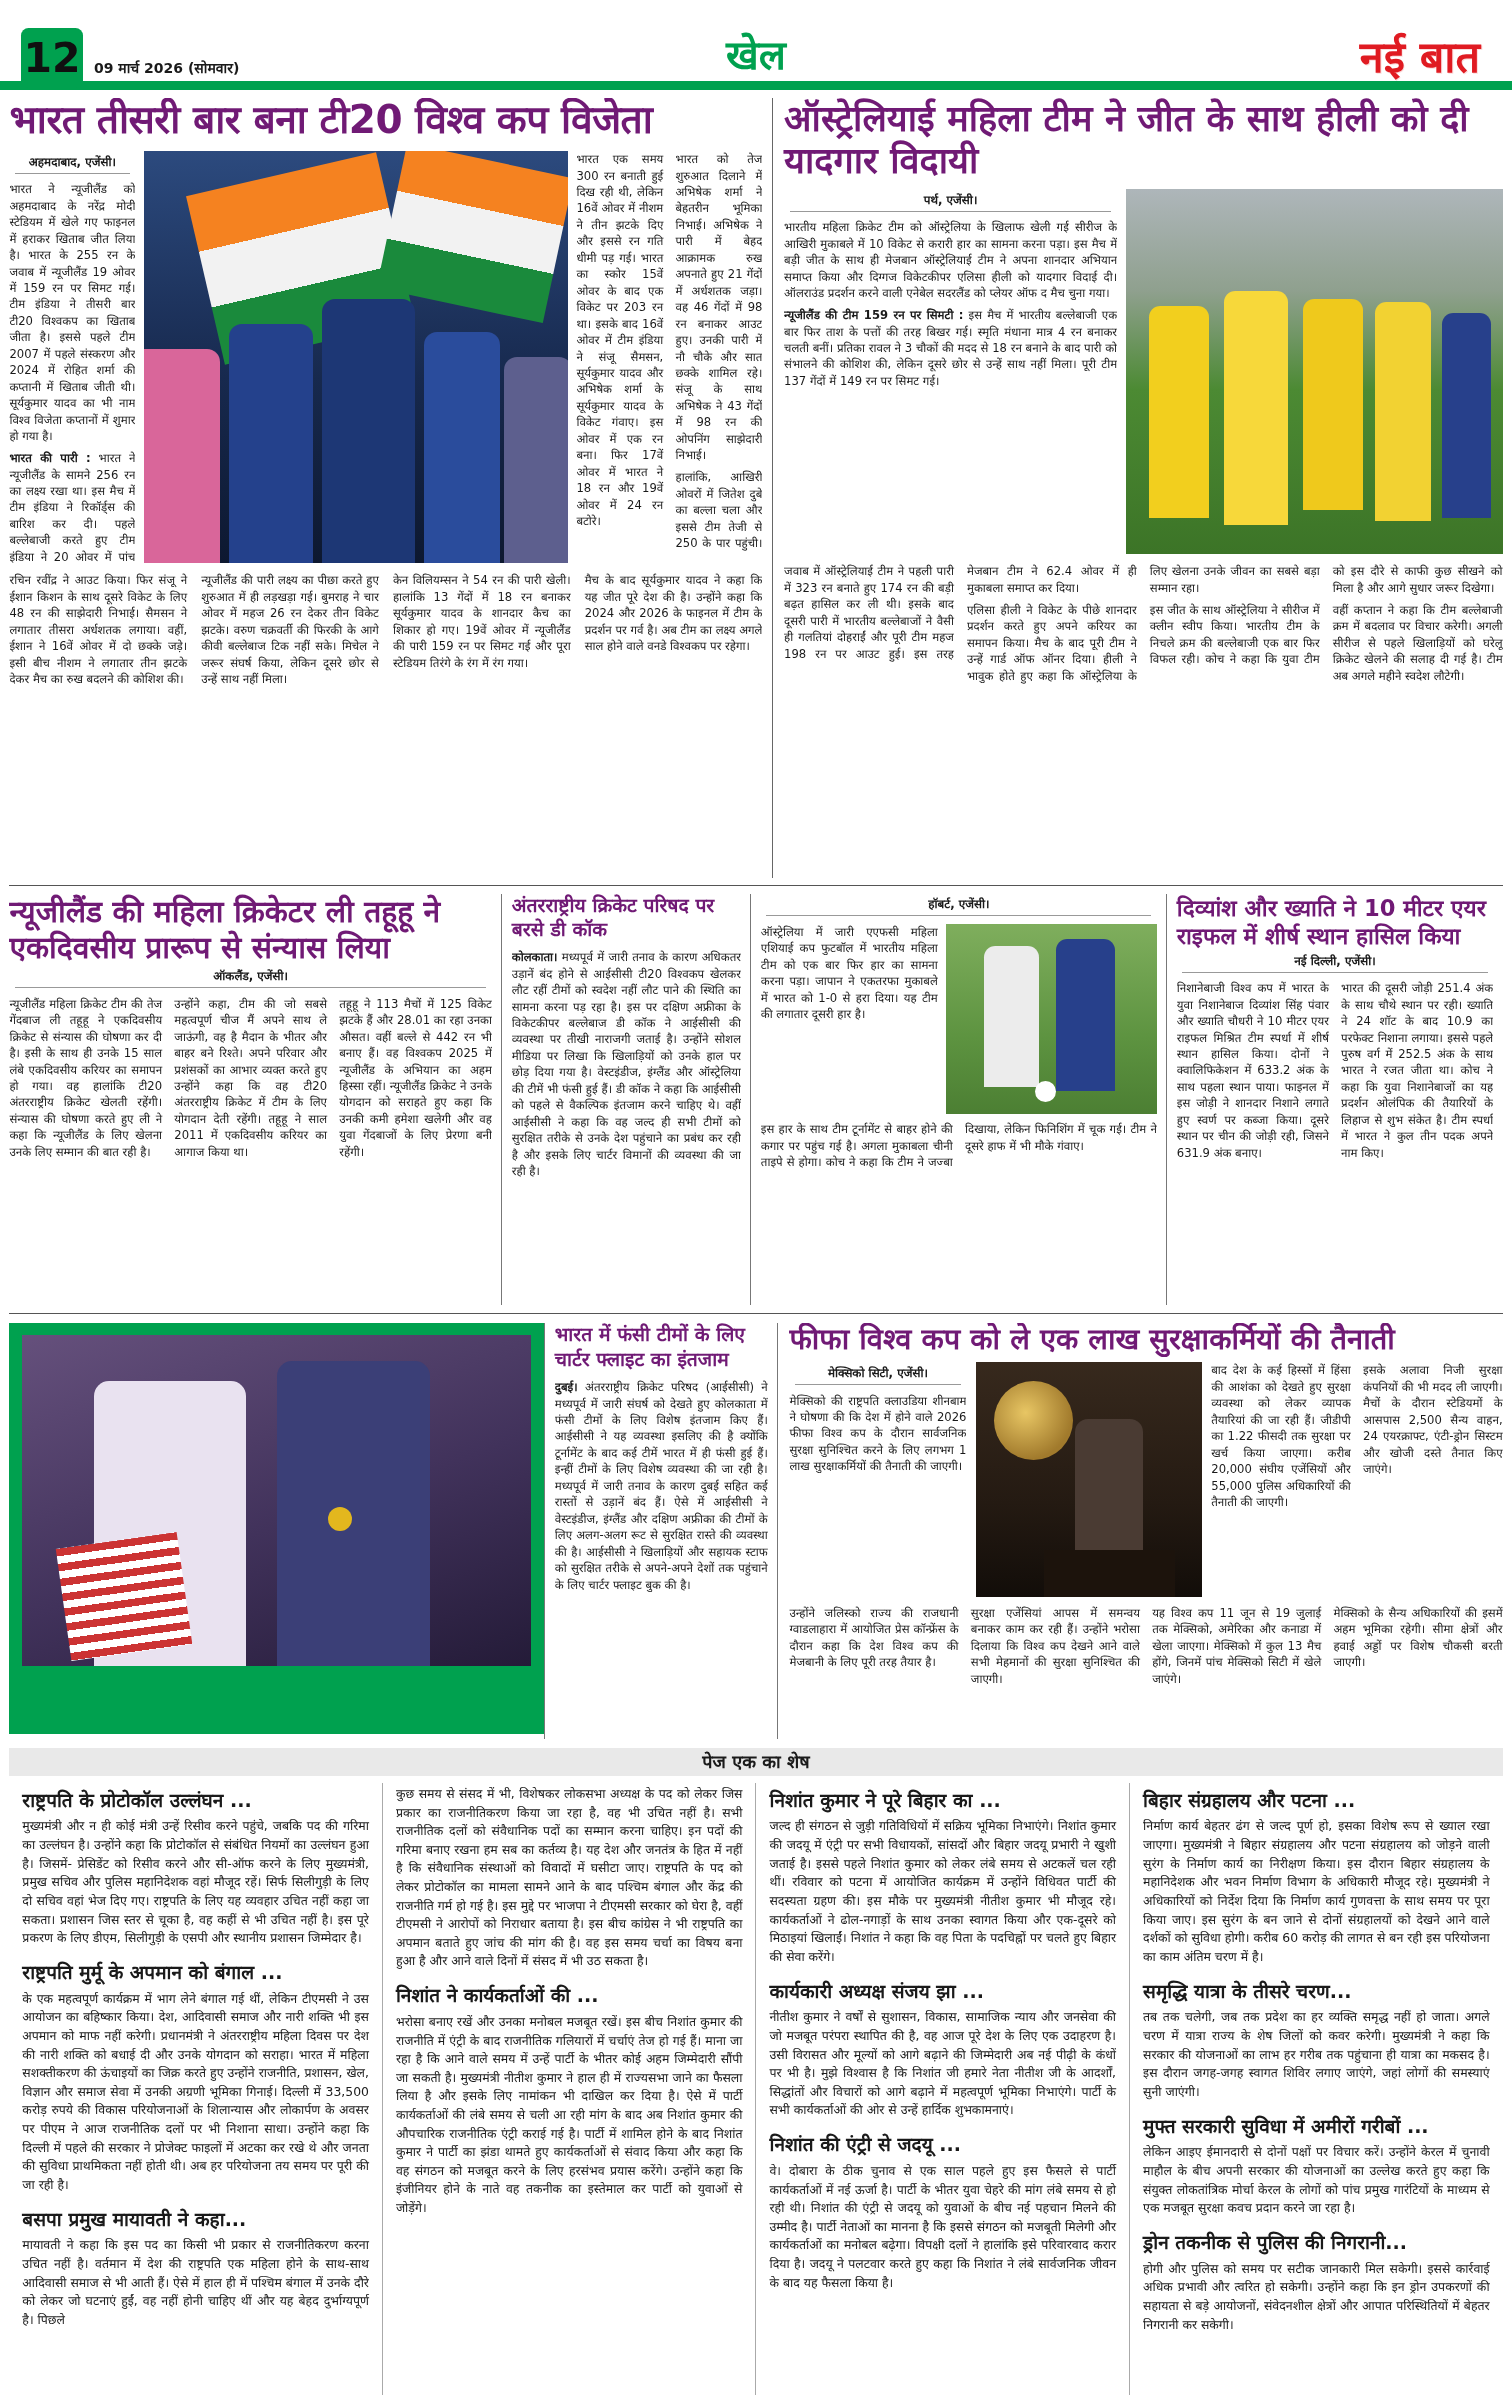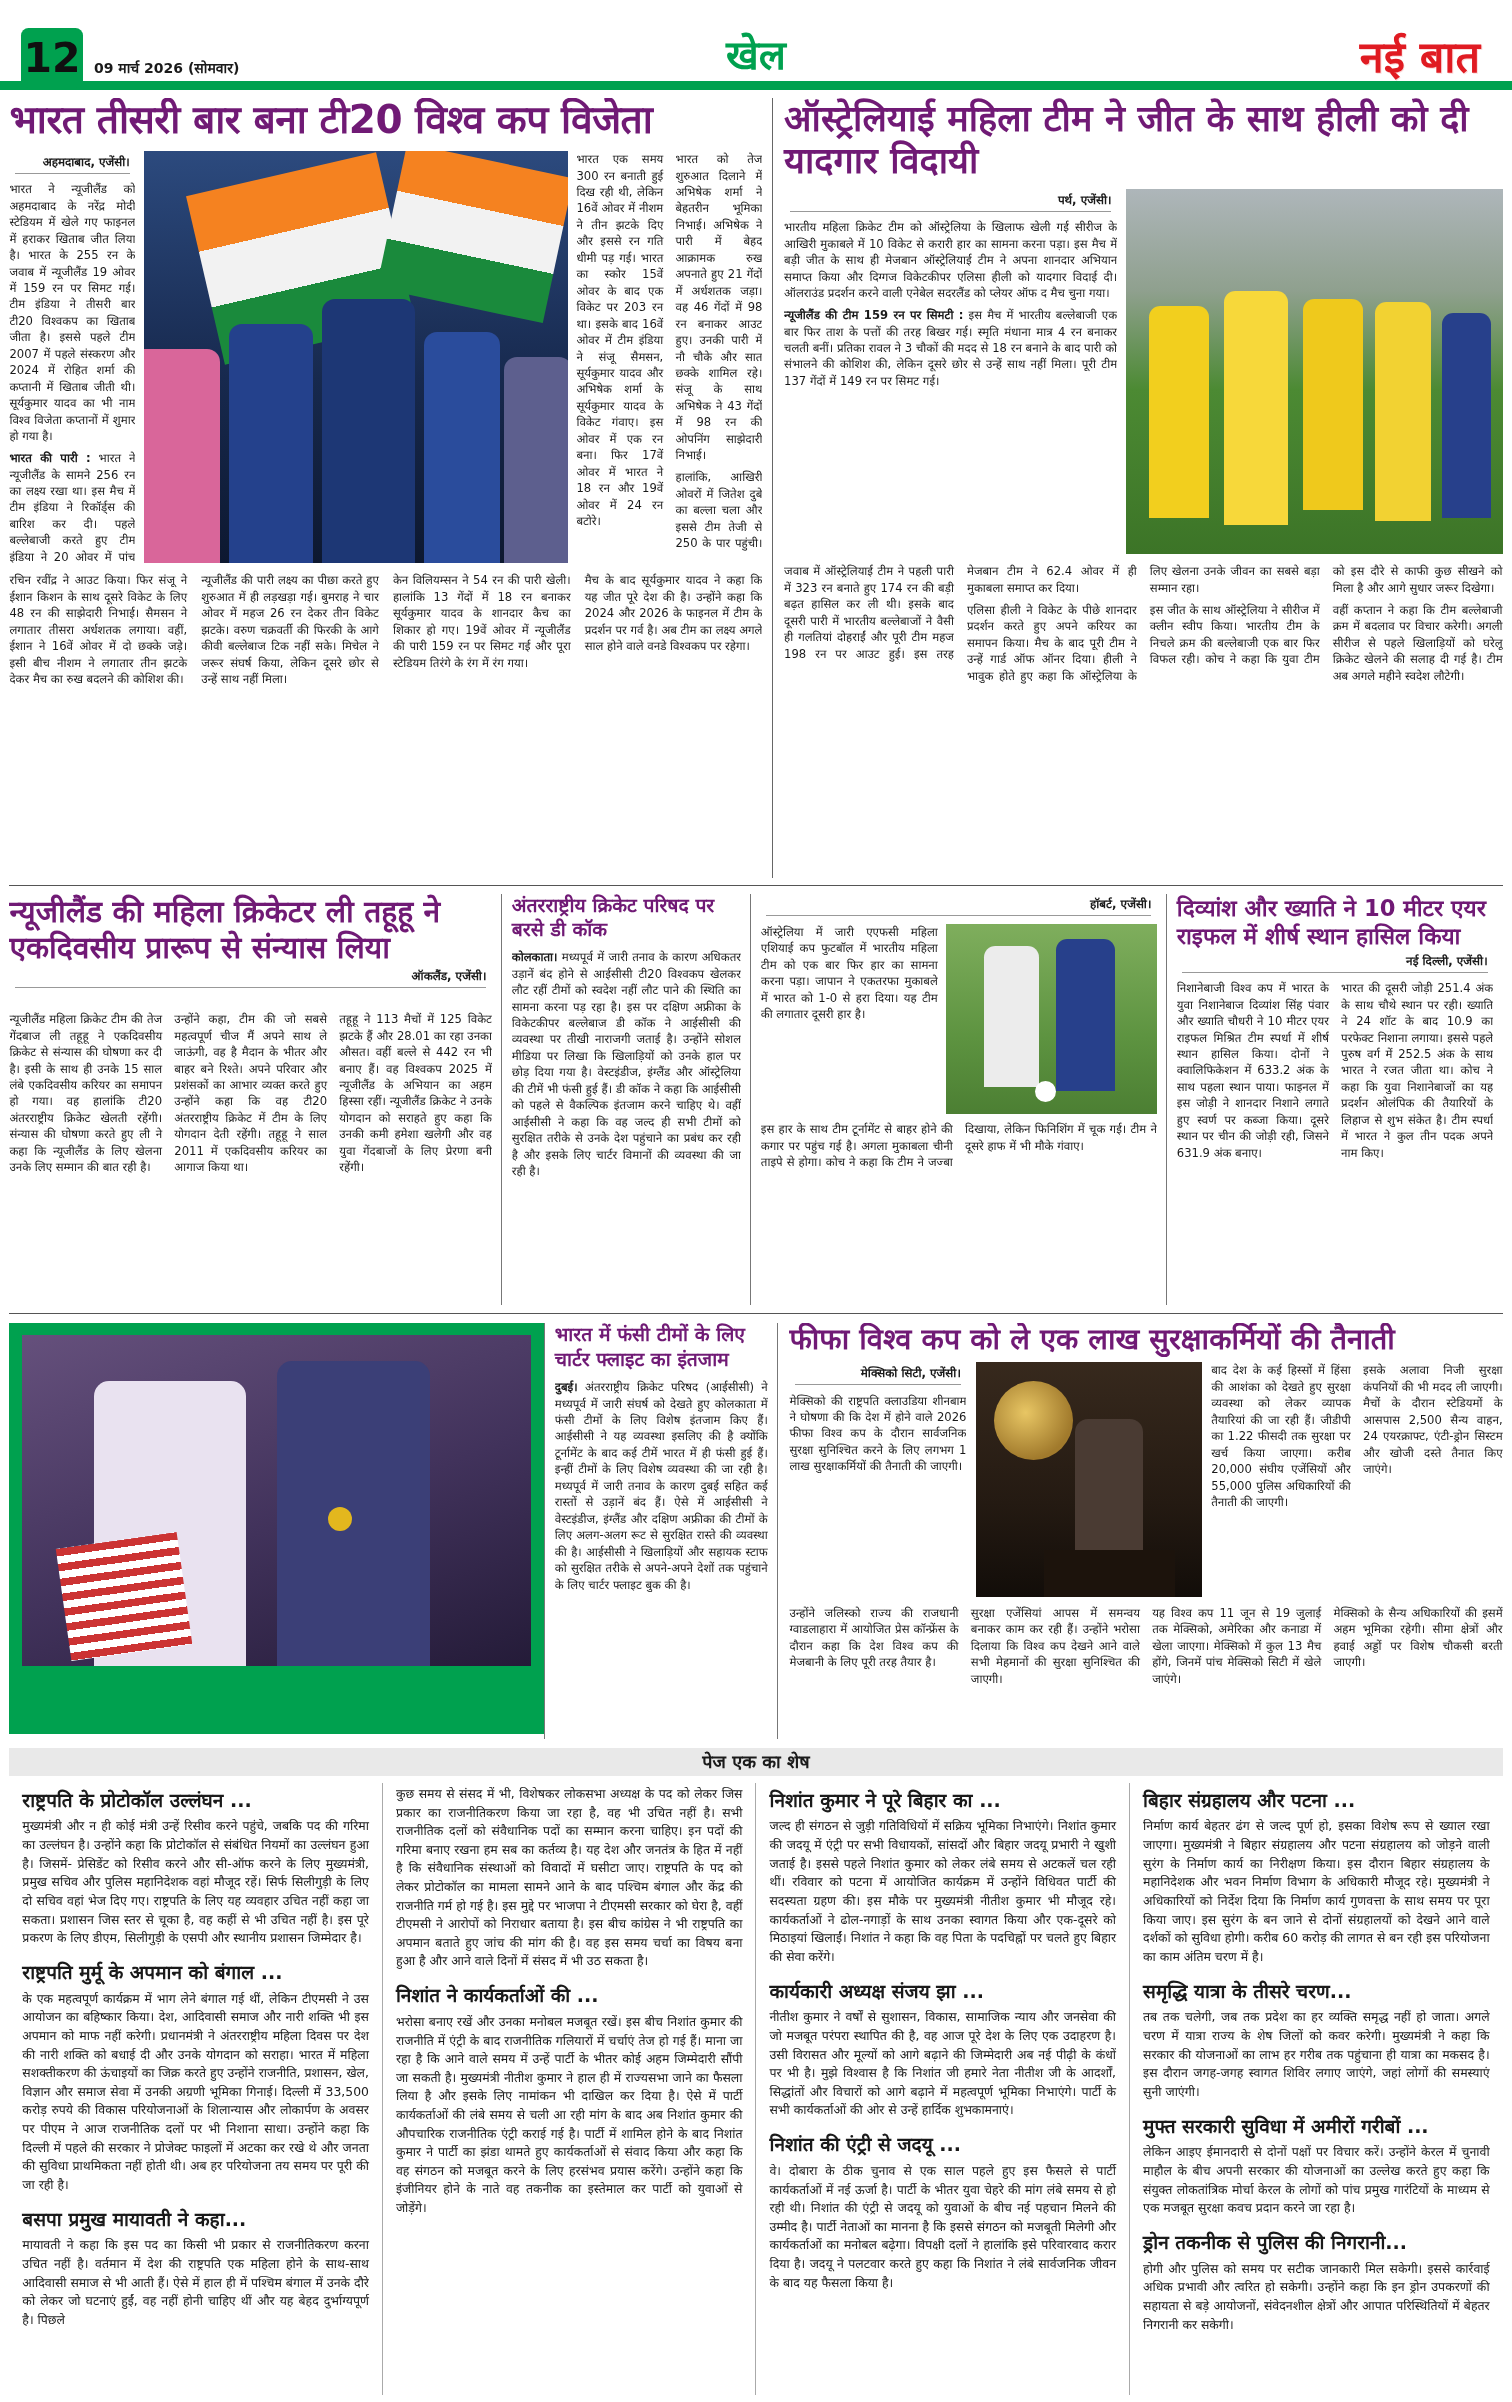--- a/index.html
+++ b/index.html
@@ -12,21 +12,21 @@
   #pagenum{position:absolute;top:28px;left:21px;width:62px;height:60px;background:var(--green);
     border-radius:7.5px;display:flex;align-items:center;justify-content:center;
     font-size:41px;font-weight:800;color:#101010;z-index:2;}
   #hdr-date{position:absolute;top:58px;left:94px;font-size:14px;font-weight:700;}
   #hdr-section{position:absolute;top:26px;left:0;right:0;text-align:center;
     font-size:40px;font-weight:800;color:var(--green);}
   #hdr-masthead{position:absolute;top:26px;right:32px;font-size:43px;font-weight:800;color:var(--red);
     text-shadow:0.9px 0.9px 0 #fbdcdc;}
 
   
-  .byline{text-align:right;font-size:11.8px;font-weight:700;padding:1.9px 0 3.8px;
+  .byline{text-align:center;font-size:11.8px;font-weight:700;padding:1.9px 0 3.8px;
     border-bottom:0.9px solid #999;margin:0 5.6px 7.5px;}
   .bp{font-size:11.6px;line-height:1.42;text-align:justify;margin:0 0 5.6px;}
   h1,h2,h3{margin:0;color:#701a75;}
   .photo{position:relative;overflow:hidden;background:#333;flex:none;}
   .pshape{position:absolute;}
 
   
   #band-top{position:absolute;top:98px;left:9.4px;right:9.4px;height:780px;display:flex;}
   .art-lead{width:753px;padding-right:9.4px;border-right:0.9px solid #666;}
   .art-lead h1{font-size:39px;font-weight:800;letter-spacing:-0.5px;line-height:1.12;
@@ -59,21 +59,21 @@
   .photo2 .in1{left:84%;bottom:10%;width:13%;height:56%;border-radius:11.3px 11.3px 0 0;background:#27408b;}
   .aus-bottom{margin-top:9.4px;column-count:4;column-gap:13px;height:294px;overflow:hidden;}
 
   
   #band-mid{position:absolute;top:885px;left:9.4px;right:9.4px;height:420px;display:flex;
     border-top:1.9px solid #555;padding-top:7.5px;box-sizing:border-box;}
   .mblock{padding:0 9.4px;overflow:hidden;box-sizing:border-box;}
   .mblock + .mblock{border-left:0.9px solid #777;}
   .m-a{width:492px;padding-left:0;}
   .m-a h2{font-size:30px;font-weight:800;line-height:1.2;}
-  .acols{column-count:3;column-gap:12.2px;height:303px;overflow:hidden;margin-top:23px;}
+  .acols{column-count:3;column-gap:12.2px;height:303px;overflow:hidden;margin-top:7px;}
   .m-b{width:249px;}
   .m-b h3{font-size:19.3px;font-weight:800;line-height:1.25;}
   .bbody{height:335px;overflow:hidden;margin-top:7.5px;}
   .m-c{width:416px;}
   .m-c h2{font-size:26px;font-weight:800;line-height:1.2;}
   .c-row{display:flex;gap:8.5px;height:190px;margin-top:3.8px;}
   .c-txt{width:177px;overflow:hidden;}
   .photo3{flex:1;height:190px;background:linear-gradient(180deg,#7fae5d 0%,#5d9340 60%,#4c7f33 100%);}
   .photo3 .pl1{left:18%;top:12%;width:26%;height:74%;border-radius:11.3px 11.3px 0 0;background:#ececec;}
   .photo3 .pl2{left:52%;top:8%;width:28%;height:80%;border-radius:11.3px 11.3px 0 0;background:#27408b;}

